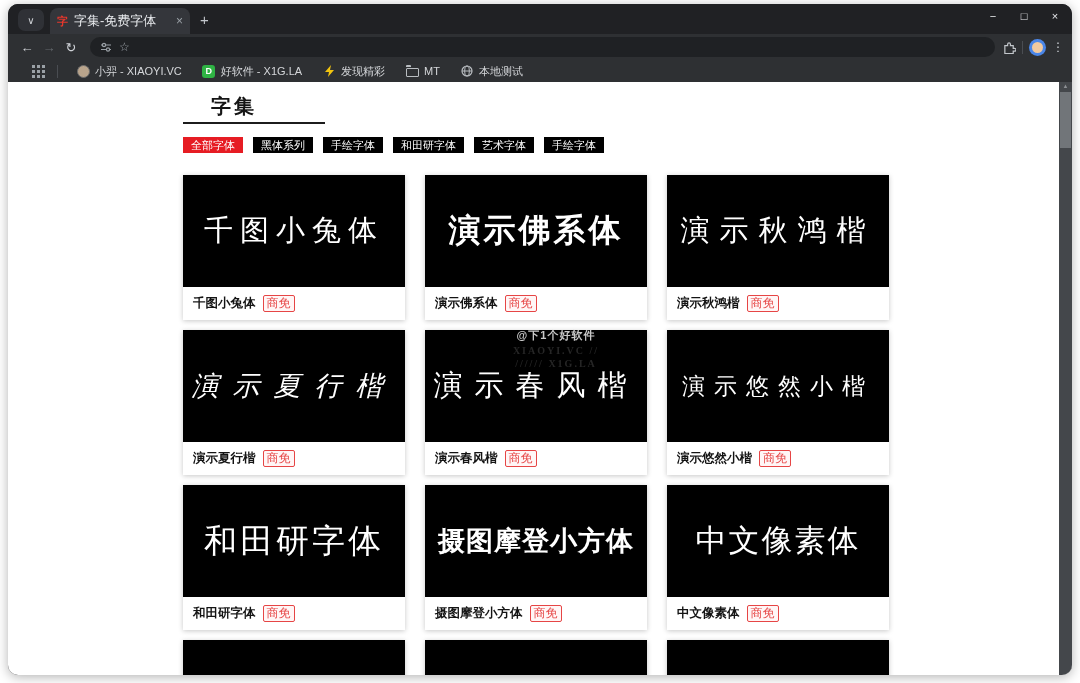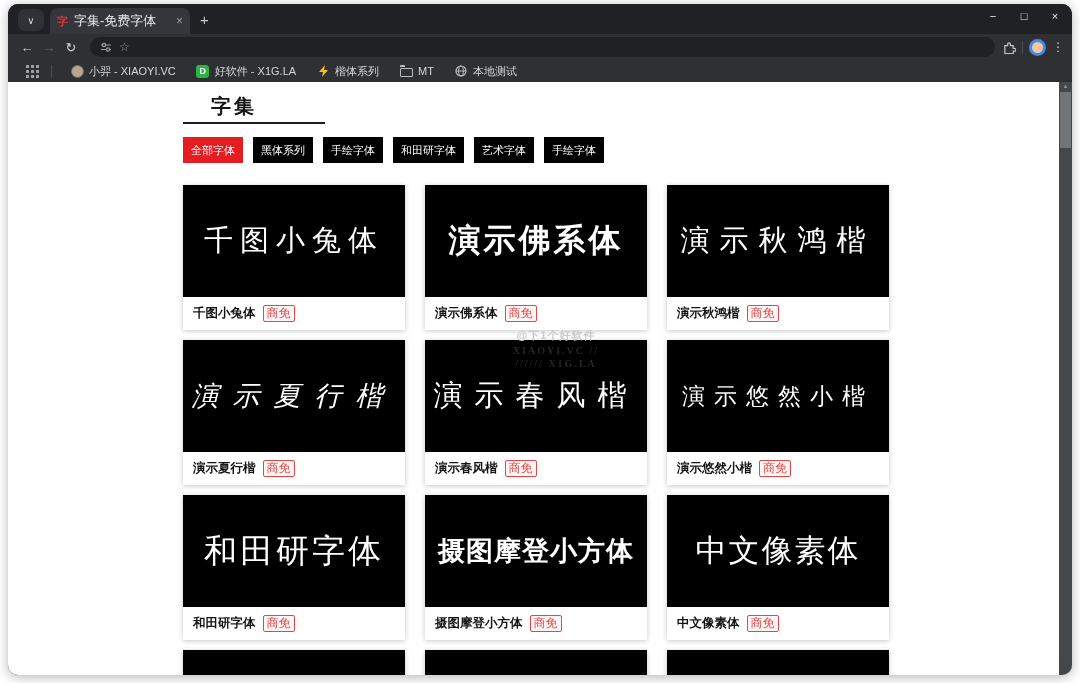--- a/index.html
+++ b/index.html
@@ -29,38 +29,38 @@
   .omnibox { flex:1; height:20px; margin:0 8px; border-radius:10px; background:#1f2124;
              display:flex; align-items:center; padding:0 10px; gap:7px; }
   .url-text { color:#e8eaed; font-size:11px; flex:1; }
   .star { color:#9aa0a6; font-size:12px; cursor:pointer; }
   .tb-sep { width:1px; height:13px; background:#4a4d52; margin:0 6px; }
   .avatar { width:17px; height:17px; border-radius:50%; background:#4a86e8; display:flex; align-items:center; justify-content:center; cursor:pointer; }
   .avatar i { display:block; width:11px; height:11px; border-radius:50%; background:#f0c9a0; }
   .kebab { color:#d0d3d8; font-size:12px; margin-left:6px; cursor:pointer; }
 
   
-  .bookmarks { height:22px; background:#2e3033; display:flex; align-items:center; padding:0 18px; gap:8px; }
+  .bookmarks { height:22px; background:#2e3033; display:flex; align-items:center; padding:0 24px; gap:8px; }
   .bm-sep { width:1px; height:13px; background:#4a4d52; margin:0 4px; }
   .bm-item { display:flex; align-items:center; gap:5px; color:#d5d7da; font-size:11px; cursor:pointer; padding:0 6px; }
   .bm-ic { width:14px; height:14px; display:flex; align-items:center; justify-content:center; }
   .ic-avatar { width:13px; height:13px; border-radius:50%; background:#b9a48c; border:1px solid #6e6e6e; }
   .ic-green { width:13px; height:13px; border-radius:3px; background:#2fb344; color:#fff; font-size:9px; font-weight:bold;
               display:flex; align-items:center; justify-content:center; }
   .ic-folder { width:13px; height:9px; background:transparent; border:1.3px solid #b9bdc1; border-radius:1px; position:relative; margin-top:2px; }
   .ic-folder::before { content:""; position:absolute; left:-1px; top:-4px; width:5px; height:2.5px; background:#b9bdc1; border-radius:1px 1px 0 0; }
 
   
   .page { position:absolute; left:0; top:78px; right:0; bottom:0; background:#fff; overflow:hidden; }
   .content { margin-left:175px; width:708px; padding-top:14px; }
   .page-title { font-size:20px; font-weight:600; color:#151515; letter-spacing:3px; line-height:1;margin-left:28px; }
   .title-rule { width:142px; height:2px; background:#1c1c1c; margin-top:6px; }
 
   .filters { display:flex; gap:10px; margin-top:13px; }
-  .filter { height:26px; padding:0 8px; background:#000; color:#fff; font-size:11px; border:none;
+  .filter { height:16px; padding:0 8px; background:#000; color:#fff; font-size:11px; border:none;
             display:flex; align-items:center; justify-content:center; min-width:58px; cursor:pointer;
             font-family:"Liberation Sans", sans-serif; }
   .filter.active { background:var(--accent-red); }
 
   .grid { margin-top:22px; display:grid; grid-template-columns:repeat(3,222px); column-gap:20px; row-gap:10px; }
   .card { background:#fff; box-shadow:0 1px 5px rgba(0,0,0,.22); }
   .preview { height:112px; background:#000; color:#fff; display:flex; align-items:center; justify-content:center;
              white-space:nowrap; overflow:hidden; }
   .card-label { height:33px; display:flex; align-items:center; padding:0 10px; gap:7px; }
   .font-name { font-size:12.5px; font-weight:bold; color:#141414; }
@@ -160,21 +160,21 @@
           <span class="ic-green">D</span>
         </span>
       <span>好软件 - X1G.LA</span>
     </div>
     <div class="bm-item">
       <span class="bm-ic">
         <svg width="11" height="12" viewBox="0 0 11 12">
             <path d="M7 0 L1 7 H5 L4 12 L10 5 H6 Z" fill="#f2c40f"></path>
           </svg>
       </span>
-      <span>楷体系列</span>
+      <span>发现精彩</span>
     </div>
     <div class="bm-item">
       <span class="bm-ic">
           <span class="ic-folder"></span>
         </span>
       <span>MT</span>
     </div>
     <div class="bm-item">
       <span class="bm-ic">
         <svg width="12" height="12" viewBox="0 0 12 12">

